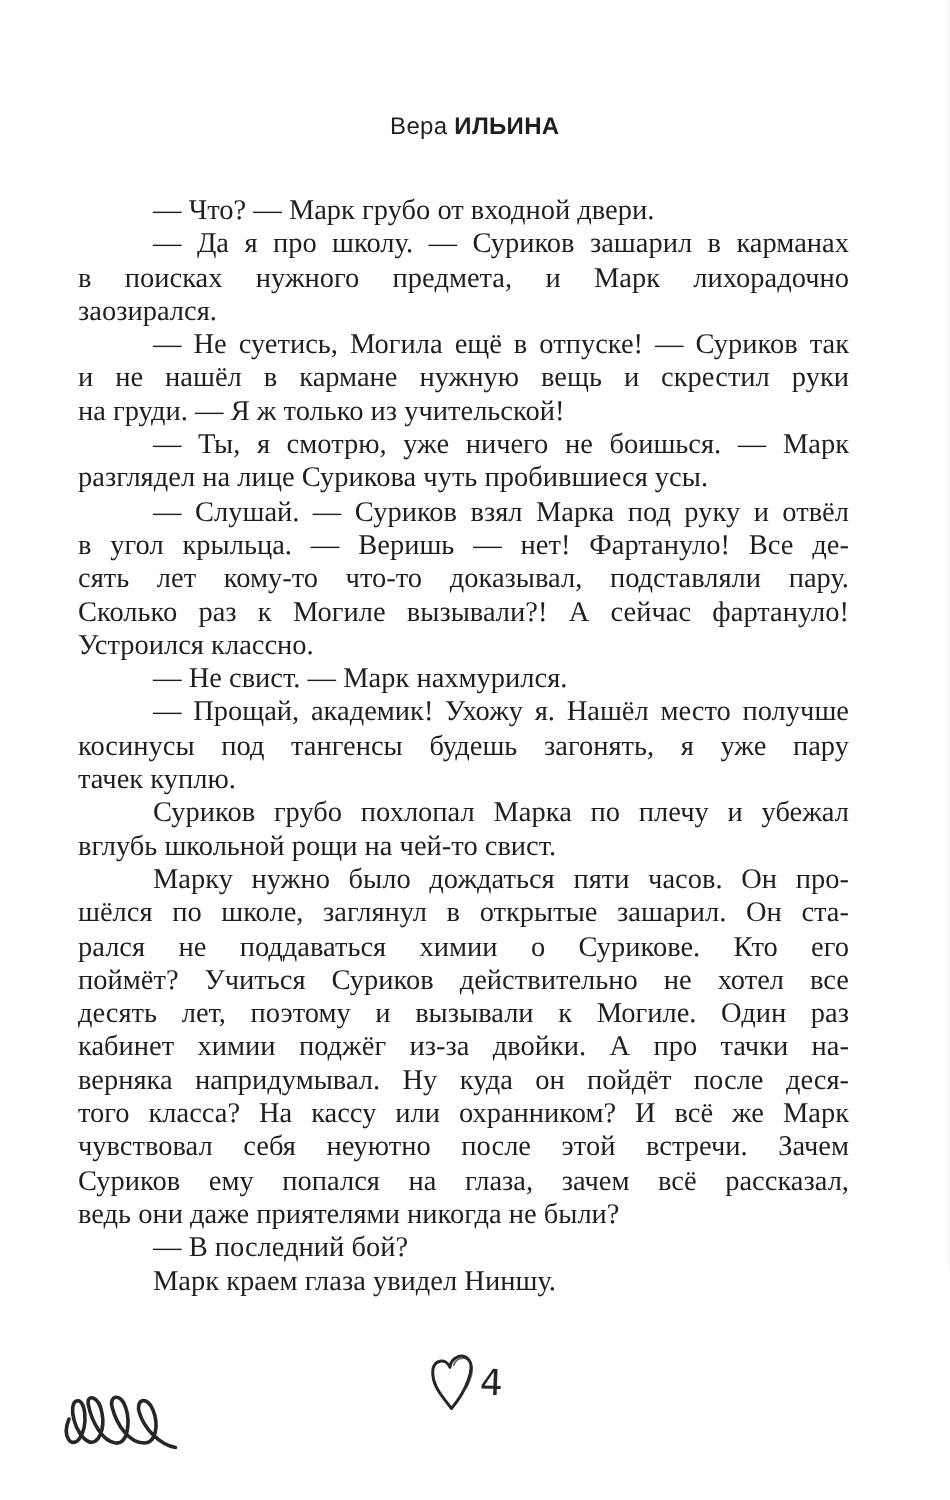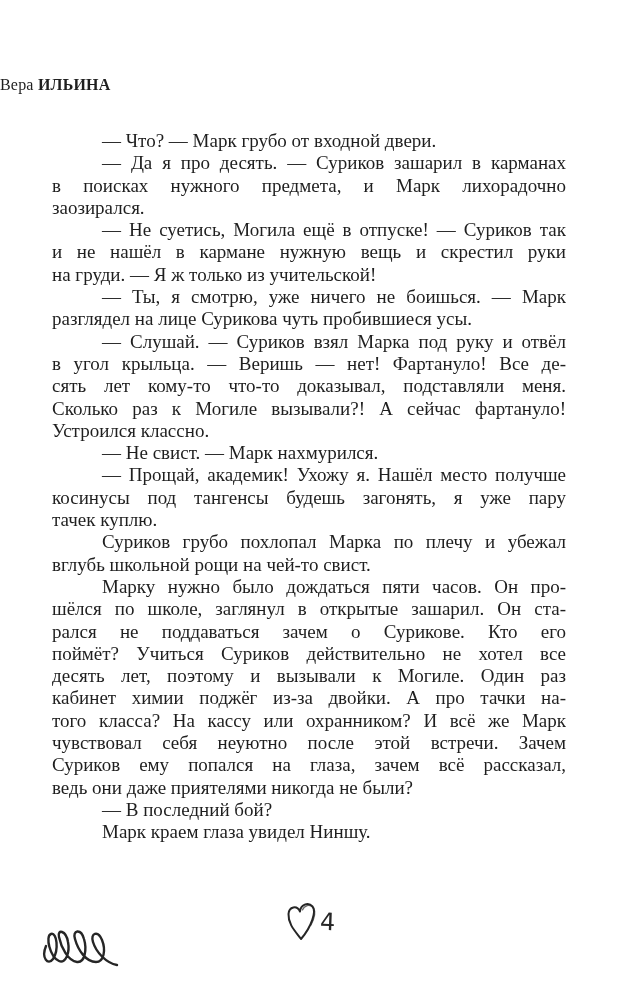--- a/index.html
+++ b/index.html
@@ -11,22 +11,22 @@
     background: var(--paper, #ffffff);
     overflow: hidden;
     font-family: "Liberation Serif", serif;
     color: var(--ink, #1f1f1f);
   }
   .running-header {
     position: absolute;
     top: 76px;
     left: 0;
     width: 100%;
-    text-align: left;
-    font-family: Liberation Serif, serif;
+    text-align: center;
+    font-family: Liberation Sans, sans-serif;
     font-size: 16px;
     letter-spacing: 0.2px;
     color: var(--ink, #1f1f1f);
   }
   .running-header .author-last { font-weight: bold; }
   .body-text {
     position: absolute;
     top: 130px;
     left: 52px;
     width: 514px;
@@ -61,45 +61,46 @@
 <div class="page">
 
   <div class="running-header">
     <span class="author-first">Вера</span>
     <span> </span>
     <span class="author-last">ИЛЬИНА</span>
   </div>
 
   <div class="body-text">
       <div class="line indent para-end">— Что? — Марк грубо от входной двери.</div>
-      <div class="line indent">— Да я про десять. — Суриков зашарил в карманах</div>
+      <div class="line indent">— Да я про школу. — Суриков зашарил в карманах</div>
       <div class="line">в поисках нужного предмета, и Марк лихорадочно</div>
       <div class="line para-end">заозирался.</div>
       <div class="line indent">— Не суетись, Могила ещё в отпуске! — Суриков так</div>
       <div class="line">и не нашёл в кармане нужную вещь и скрестил руки</div>
       <div class="line para-end">на груди. — Я ж только из учительской!</div>
       <div class="line indent">— Ты, я смотрю, уже ничего не боишься. — Марк</div>
       <div class="line para-end">разглядел на лице Сурикова чуть пробившиеся усы.</div>
       <div class="line indent">— Слушай. — Суриков взял Марка под руку и отвёл</div>
       <div class="line">в угол крыльца. — Веришь — нет! Фартануло! Все де-</div>
-      <div class="line">сять лет кому-то что-то доказывал, подставляли меня.</div>
+      <div class="line">сять лет кому-то что-то доказывал, подставляли пару.</div>
       <div class="line">Сколько раз к Могиле вызывали?! А сейчас фартануло!</div>
       <div class="line para-end">Устроился классно.</div>
       <div class="line indent para-end">— Не свист. — Марк нахмурился.</div>
       <div class="line indent">— Прощай, академик! Ухожу я. Нашёл место получше</div>
       <div class="line">косинусы под тангенсы будешь загонять, я уже пару</div>
       <div class="line para-end">тачек куплю.</div>
       <div class="line indent">Суриков грубо похлопал Марка по плечу и убежал</div>
       <div class="line para-end">вглубь школьной рощи на чей-то свист.</div>
       <div class="line indent">Марку нужно было дождаться пяти часов. Он про-</div>
       <div class="line">шёлся по школе, заглянул в открытые зашарил. Он ста-</div>
-      <div class="line">рался не поддаваться зачем о Сурикове. Кто его</div>
+      <div class="line">рался не поддаваться химии о Сурикове. Кто его</div>
       <div class="line">поймёт? Учиться Суриков действительно не хотел все</div>
       <div class="line">десять лет, поэтому и вызывали к Могиле. Один раз</div>
       <div class="line">кабинет химии поджёг из-за двойки. А про тачки на-</div>
+      <div class="line">верняка напридумывал. Ну куда он пойдёт после деся-</div>
       <div class="line">того класса? На кассу или охранником? И всё же Марк</div>
       <div class="line">чувствовал себя неуютно после этой встречи. Зачем</div>
       <div class="line">Суриков ему попался на глаза, зачем всё рассказал,</div>
       <div class="line para-end">ведь они даже приятелями никогда не были?</div>
       <div class="line indent para-end">— В последний бой?</div>
       <div class="line indent para-end">Марк краем глаза увидел Ниншу.</div>
     </div>
 
   <svg class="doodle scribble" width="90" height="50" viewBox="0 0 90 50">
     <path d="M6 25 C 1 37, 8 45, 13 38 C 19 29, 17 11, 11 13 C 5 15, 10 36, 19 40

